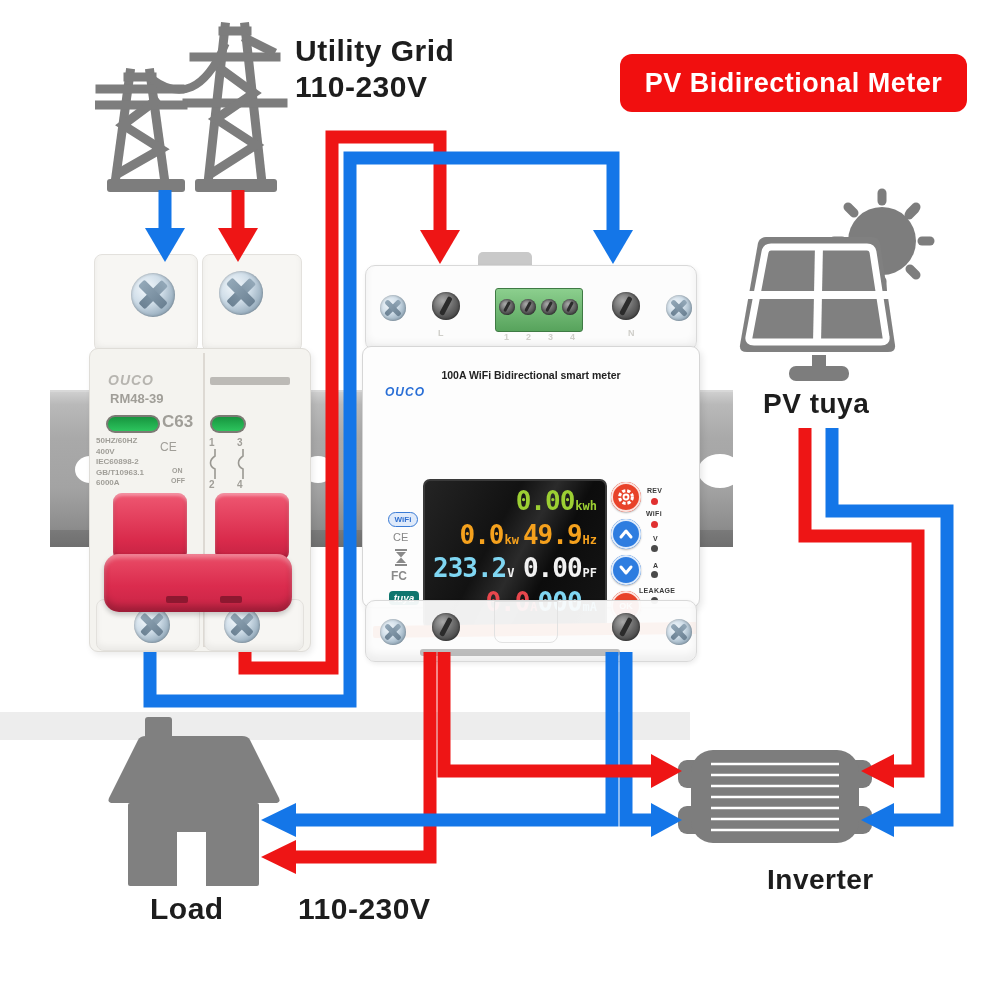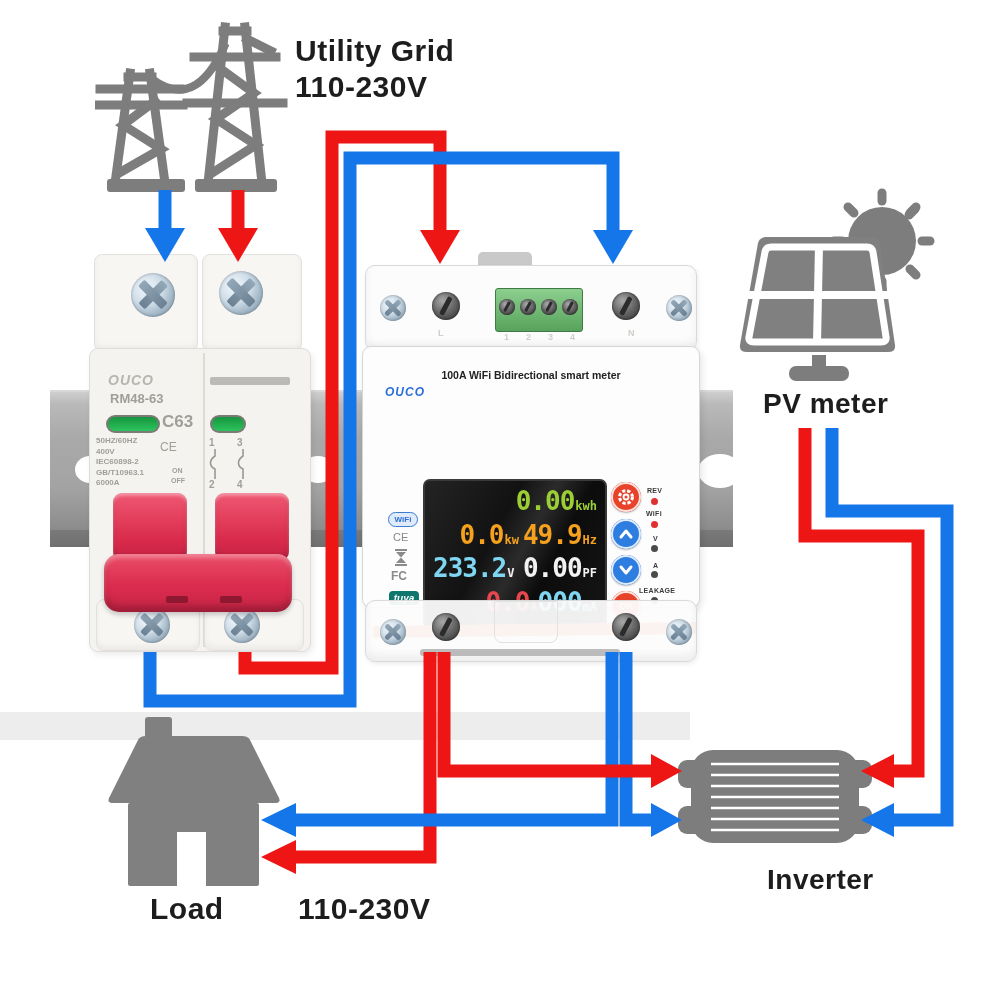--- a/index.html
+++ b/index.html
@@ -81,20 +81,23 @@
       <polyline points="24,158 66,134 28,110 60,86"></polyline>
       <path d="M57,64 Q100,96 129,32" stroke-width="8"></path>
     </g>
     <rect x="12" y="164" width="78" height="13" rx="3" fill="#7d7d7d"></rect>
     <rect x="100" y="164" width="82" height="13" rx="3" fill="#7d7d7d"></rect>
   </svg>
 
   <div class="abs lbl" style="left:295px;top:34px;font-size:30px;">Utility Grid</div>
   <div class="abs lbl" style="left:295px;top:70px;font-size:30px;">110-230V</div>
 
+  <div class="abs banner" style="left:620px;top:54px;width:347px;height:58px;">
+    <span>PV Bidirectional Meter</span>
+  </div>
 
   <svg class="abs" style="left:725px;top:185px;" width="235" height="205" viewBox="0 0 235 205">
     <g>
       <circle cx="157" cy="56" r="34" fill="#7d7d7d"></circle>
       <g stroke="#7d7d7d" stroke-width="9" stroke-linecap="round">
         <line x1="157" y1="8" x2="157" y2="16"></line>
           <line x1="157" y1="96" x2="157" y2="104"></line>
         <line x1="109" y1="56" x2="117" y2="56"></line>
           <line x1="197" y1="56" x2="205" y2="56"></line>
         <line x1="123" y1="22" x2="129" y2="28"></line>
@@ -104,21 +107,21 @@
           <line x1="130" y1="82" x2="124" y2="88"></line>
       </g>
     </g>
     <path d="M41,52 L147,52 Q153,52 155,58 L170,160 Q171,167 163,167 L22,167 Q14,167 15,160 L33,58 Q35,52 41,52 Z" fill="#808080"></path>
     <path d="M46,62 L142,62 Q147,62 148,67 L161,152 Q162,157 156,157 L29,157 Q23,157 24,152 L40,67 Q41,62 46,62 Z" fill="none" stroke="#fff" stroke-width="7"></path>
     <line x1="94" y1="60" x2="92" y2="159" stroke="#fff" stroke-width="8"></line>
     <line x1="22" y1="110" x2="166" y2="110" stroke="#fff" stroke-width="8"></line>
     <rect x="87" y="170" width="14" height="14" fill="#7d7d7d"></rect>
     <rect x="64" y="181" width="60" height="15" rx="7" fill="#7d7d7d"></rect>
   </svg>
-  <div class="abs lbl" style="left:763px;top:388px;font-size:28px;">PV meter</div>
+  <div class="abs lbl" style="left:763px;top:388px;font-size:28px;">PV tuya</div>
 
   <svg class="abs" style="left:105px;top:712px;" width="180" height="178" viewBox="0 0 180 178">
     <rect x="40" y="5" width="27" height="38" rx="3" fill="#808080"></rect>
     <path d="M4,86 L33,28 Q35,24 41,24 L137,24 Q143,24 145,28 L174,86 Q176,91 170,91 L8,91 Q2,91 4,86 Z" fill="#808080"></path>
     <rect x="23" y="91" width="131" height="83" rx="2" fill="#808080"></rect>
     <rect x="72" y="120" width="29" height="54" fill="#ffffff"></rect>
   </svg>
   <div class="abs lbl" style="left:150px;top:892px;font-size:30px;">Load</div>
   <div class="abs lbl" style="left:298px;top:892px;font-size:30px;">110-230V</div>
 
@@ -143,21 +146,21 @@
   <div class="abs" style="left:88px;top:248px;width:224px;height:404px;">
     <div class="abs pole-block" style="left:6px;top:6px;width:102px;height:96px;"></div>
     <div class="abs pole-block" style="left:114px;top:6px;width:98px;height:96px;"></div>
     <div class="abs screw" style="left:43px;top:25px;width:44px;height:44px;"></div>
     <div class="abs screw" style="left:131px;top:23px;width:44px;height:44px;"></div>
 
     <div class="abs bk-body" style="left:1px;top:100px;width:220px;height:302px;">
       <div class="abs" style="left:113px;top:4px;width:2px;height:294px;background:#ddd9d3;"></div>
 
       <div class="abs ouco bk-gray" style="left:18px;top:23px;font-size:14px;color:#b7b5b0;">OUCO</div>
-      <div class="abs bk-gray" style="left:20px;top:42px;font-size:13px;font-weight:bold;">RM48-63</div>
+      <div class="abs bk-gray" style="left:20px;top:42px;font-size:13px;font-weight:bold;">RM48-39</div>
       <div class="abs greenslot" style="left:16px;top:66px;width:50px;height:14px;">
         <div class="greenpill"></div>
       </div>
       <div class="abs bk-gray" style="left:72px;top:63px;font-size:17px;font-weight:bold;">C63</div>
       <div class="abs bk-gray" style="left:6px;top:87px;font-size:8px;font-weight:bold;line-height:10.5px;">
         <div>50HZ/60HZ</div>
         <div>400V</div>
         <div>IEC60898-2</div>
         <div>GB/T10963.1</div>
         <div>6000A</div>

